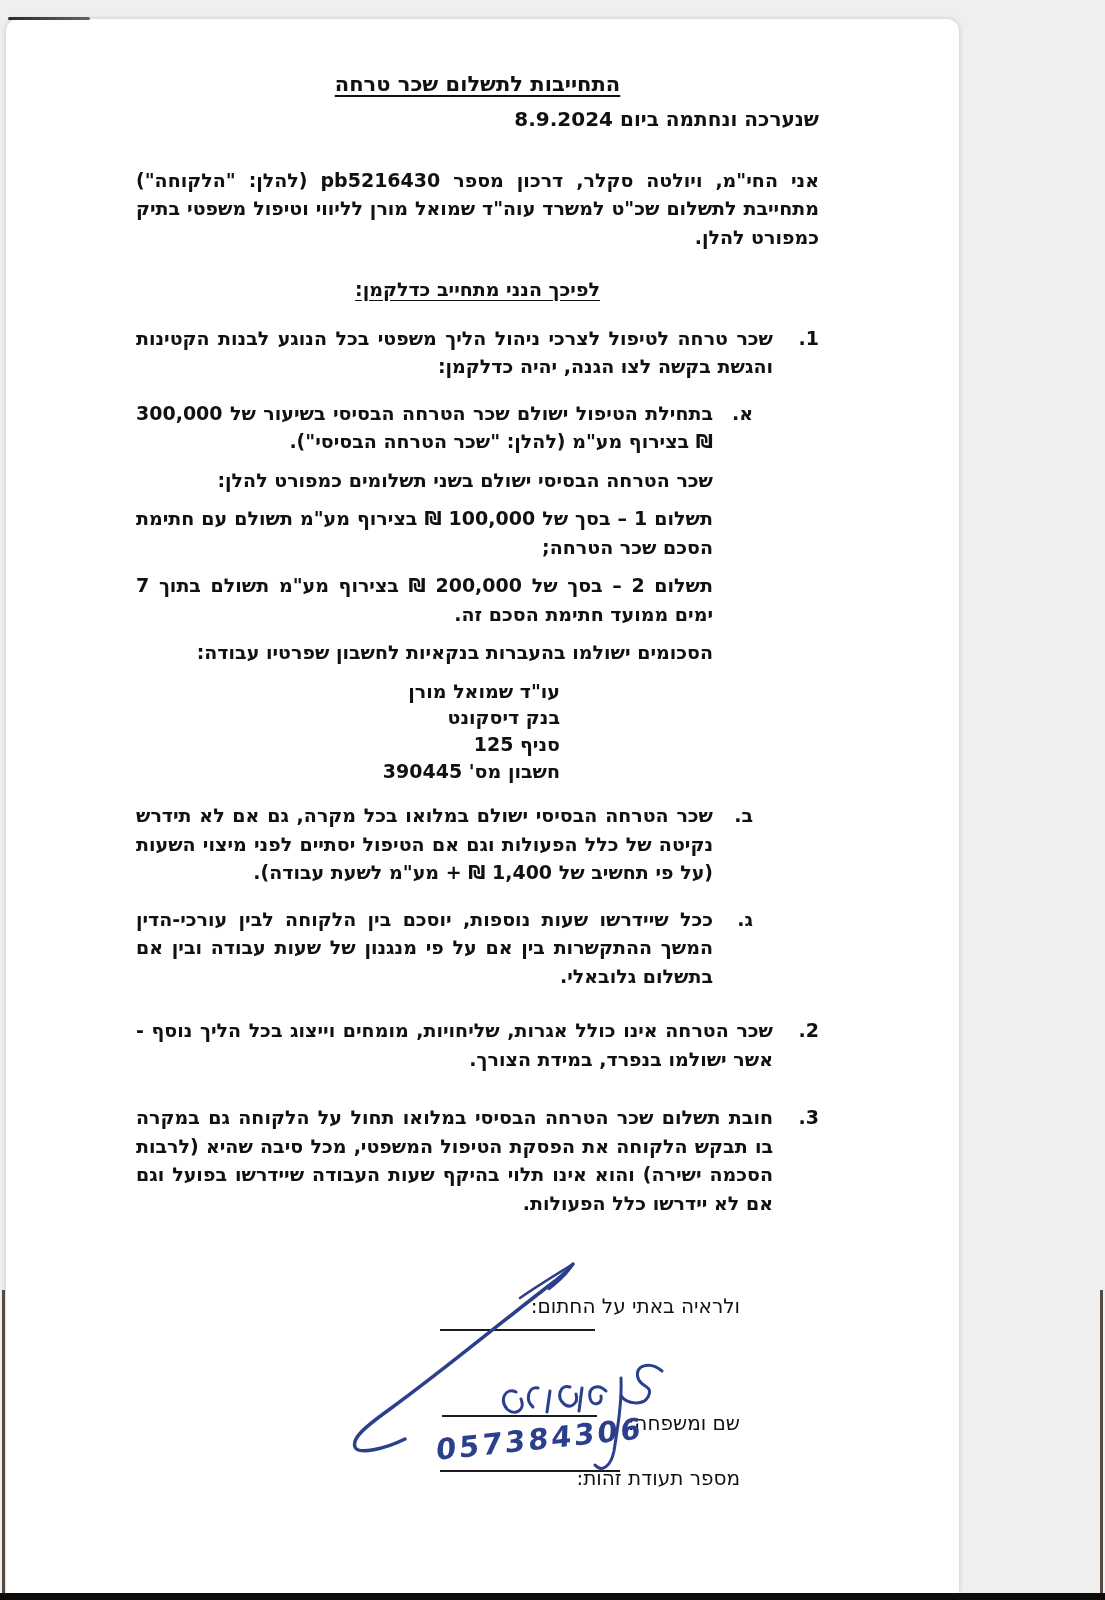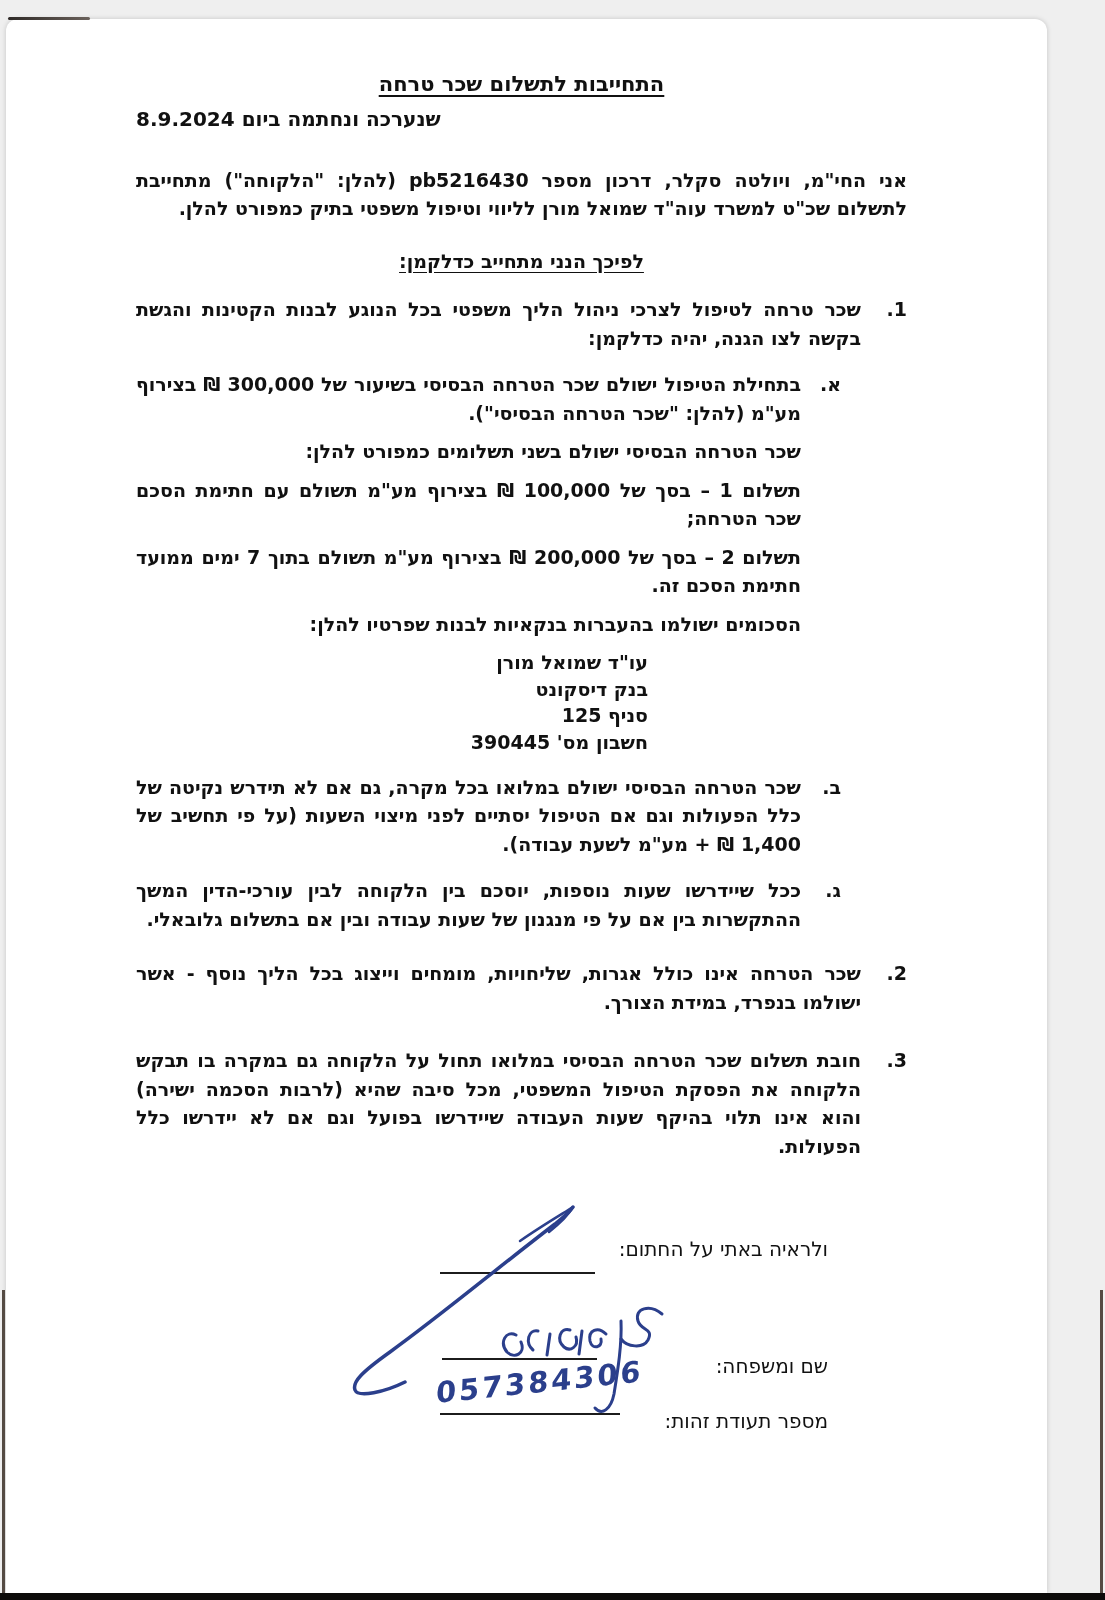--- a/index.html
+++ b/index.html
@@ -4,41 +4,41 @@
 <style>
   html,body{margin:0;padding:0;}
   body{
     width:1105px;height:1600px;position:relative;overflow:hidden;
     background:#efefef;
     font-family:"DejaVu Sans",sans-serif;
     direction:rtl;
     color:#111;
   }
   .page{
-    position:absolute;left:6px;top:19px;width:1041px;height:1574px;
+    position:absolute;left:6px;top:19px;width:953px;height:1574px;
     background:#ffffff;border-radius:12px 12px 0 0;
     box-shadow:0 0 5px rgba(0,0,0,.18);
   }
   .scan-top-mark{
     position:absolute;left:8px;top:17px;width:82px;height:3px;
     background:linear-gradient(to left,#6b625c,#2f2a27);border-radius:2px;
   }
   .scan-edge-left{position:absolute;left:2px;top:1290px;width:3px;height:303px;background:#544a43;}
   .scan-edge-right{position:absolute;right:2px;top:1290px;width:3px;height:303px;background:#544a43;}
   .scan-bottom-band{position:absolute;left:0;bottom:0;width:100%;height:7px;background:#0d0b0a;}
   .content{
     padding:50px 140px 0 130px;
     font-size:19px;line-height:1.5;font-weight:600;
     text-align:justify;
   }
   .title{
     font-size:21px;font-weight:800;text-align:center;
     text-decoration:underline;text-underline-offset:4px;margin:0;
   }
-  .subtitle{font-size:20px;font-weight:800;text-align:left;margin:3px 0 0;}
+  .subtitle{font-size:20px;font-weight:800;text-align:right;margin:3px 0 0;}
   .intro{margin:32px 0 0;}
   .pledge{
     text-align:center;font-weight:800;margin:24px 0 0;
     text-decoration:underline;text-underline-offset:4px;
   }
   .num-item{display:flex;gap:10px;margin-top:20px;}
   .num-item .marker{min-width:36px;font-weight:700;flex:0 0 auto;}
   .num-item .itext{flex:1;text-align:justify;}
   .sub-item{display:flex;gap:10px;margin:18px 66px 0 0;}
   .sub-item .marker{min-width:30px;font-weight:700;flex:0 0 auto;}
@@ -86,21 +86,21 @@
     </div>
 
     <div class="sub-item">
       <span class="marker">א.</span>
       <div class="itext"><span>בתחילת הטיפול ישולם שכר הטרחה הבסיסי בשיעור של 300,000 ₪ בצירוף מע"מ (להלן: </span><span class="bold-term">"שכר הטרחה הבסיסי"</span><span>).</span></div>
     </div>
 
     <div class="inner-para">שכר הטרחה הבסיסי ישולם בשני תשלומים כמפורט להלן:</div>
     <div class="inner-para pay-line">תשלום 1 – בסך של 100,000 ₪ בצירוף מע"מ תשולם עם חתימת הסכם שכר הטרחה;</div>
     <div class="inner-para pay-line">תשלום 2 – בסך של 200,000 ₪ בצירוף מע"מ תשולם בתוך 7 ימים ממועד חתימת הסכם זה.</div>
-    <div class="inner-para">הסכומים ישולמו בהעברות בנקאיות לבנות שפרטיו להלן:</div>
+    <div class="inner-para">הסכומים ישולמו בהעברות בנקאיות לחשבון שפרטיו עבודה:</div>
 
     <div class="bank">
       <div>עו"ד שמואל מורן</div>
       <div>בנק דיסקונט</div>
       <div>סניף 125</div>
       <div>חשבון מס' 390445</div>
     </div>
 
     <div class="sub-item">
       <span class="marker">ב.</span>

